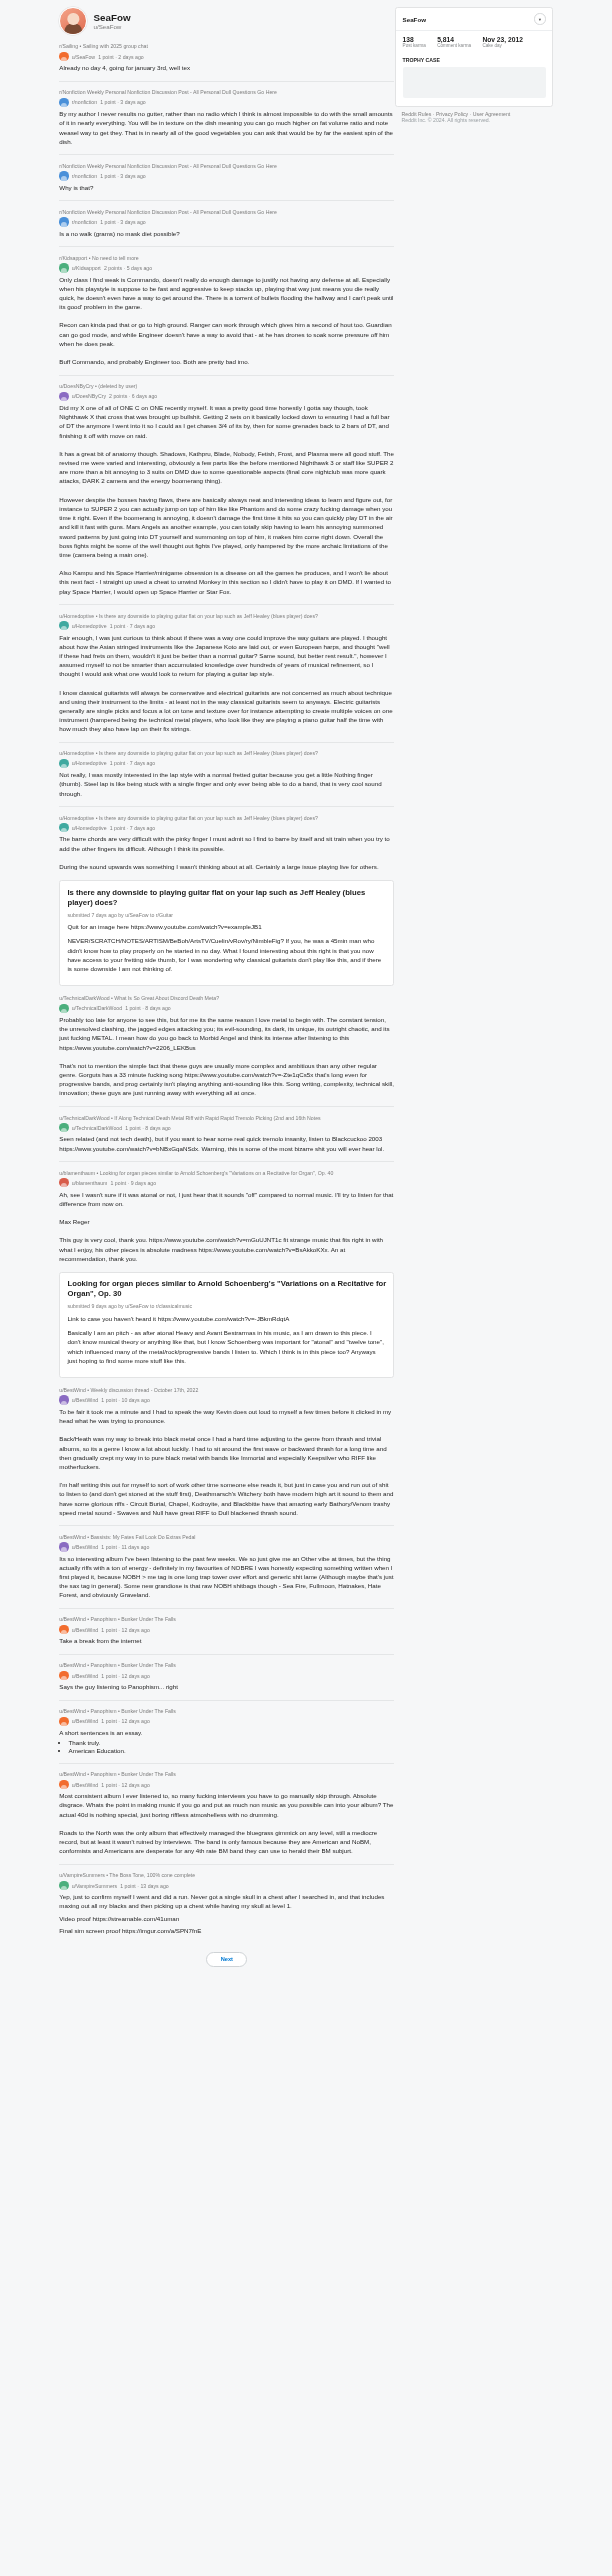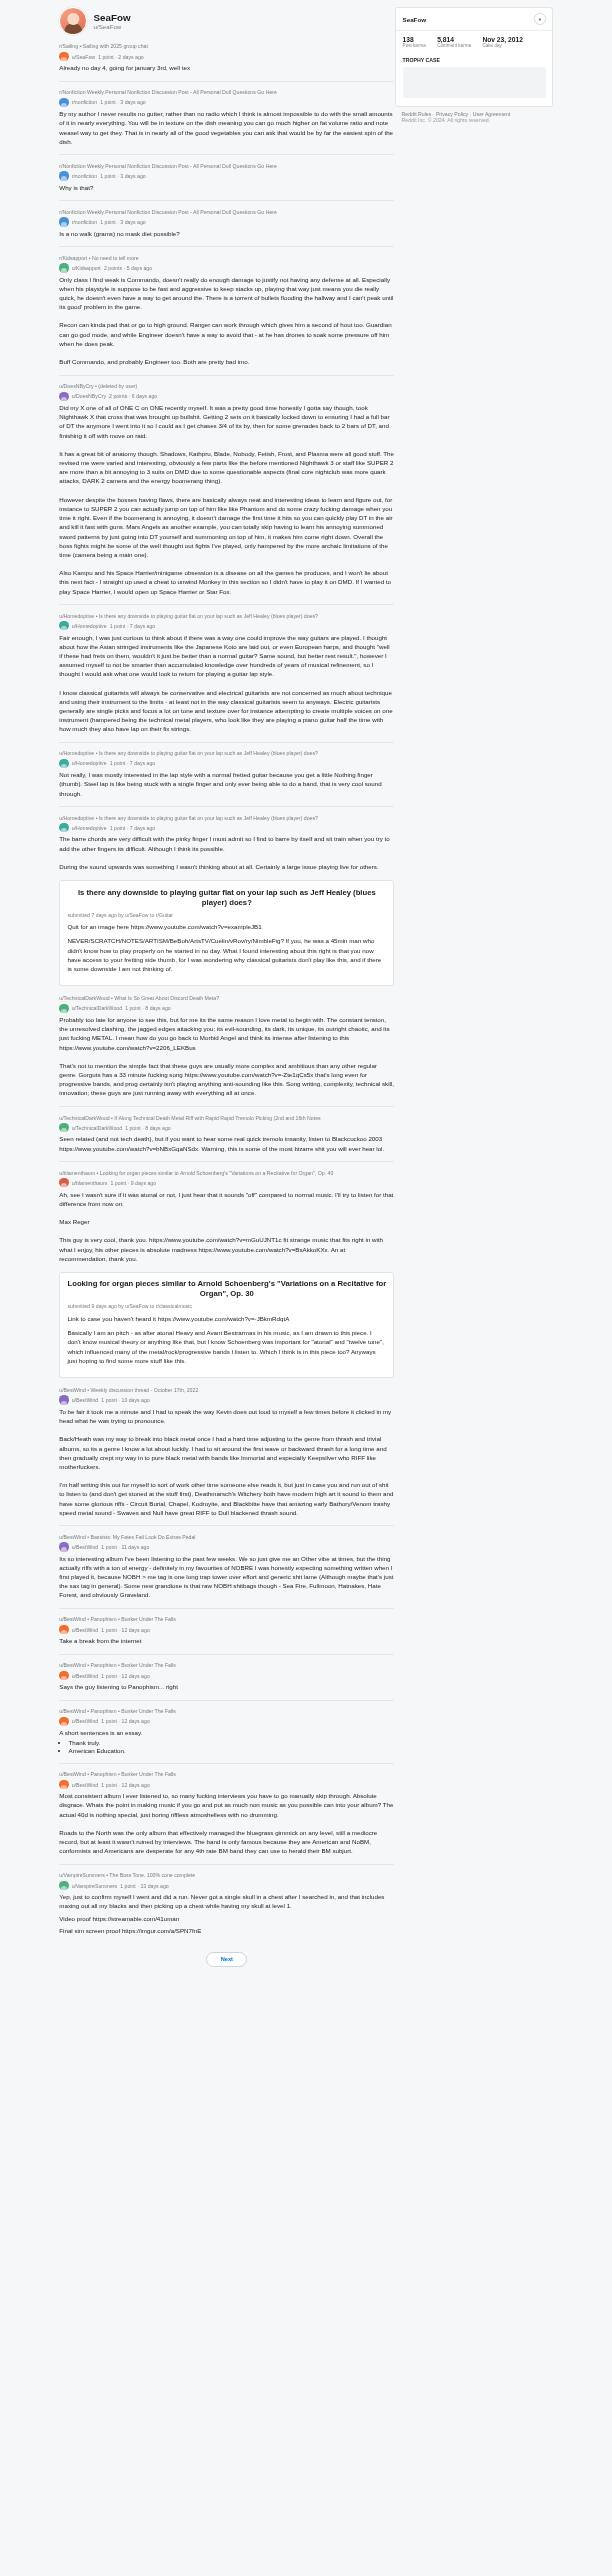--- a/index.html
+++ b/index.html
@@ -80,21 +80,21 @@
   .cmt-body {
     font-size:6.2px; line-height:1.48; color:#1c1c1c;
     padding-left:0; white-space:pre-wrap;
   }
 
   
   .post {
     background:#fff; border:0.5px solid #e2e3e4; border-radius:2.6px;
     padding:6.2px 7.2px; margin:9.3px 0;
   }
-  .post-title { font-size:7.7px; font-weight:bold; line-height:1.3; margin-bottom:4.1px;text-align:center; }
+  .post-title { font-size:7.7px; font-weight:bold; line-height:1.3; margin-bottom:4.1px; }
   .post-sub { font-size:5.2px; color:#7c7c7c; margin-bottom:4.1px; }
   .post-body { font-size:6.2px; line-height:1.5; }
   .post-body p { margin:0 0 5.2px 0; }
 
   .divider { height:0.5px; background:#e4e6e7; margin:8.2px 0; }
 
   .spacer-sm { height:3.1px; }
 
   
   ul.plain { margin:2.1px 0 5.2px 9.3px; padding:0; }

